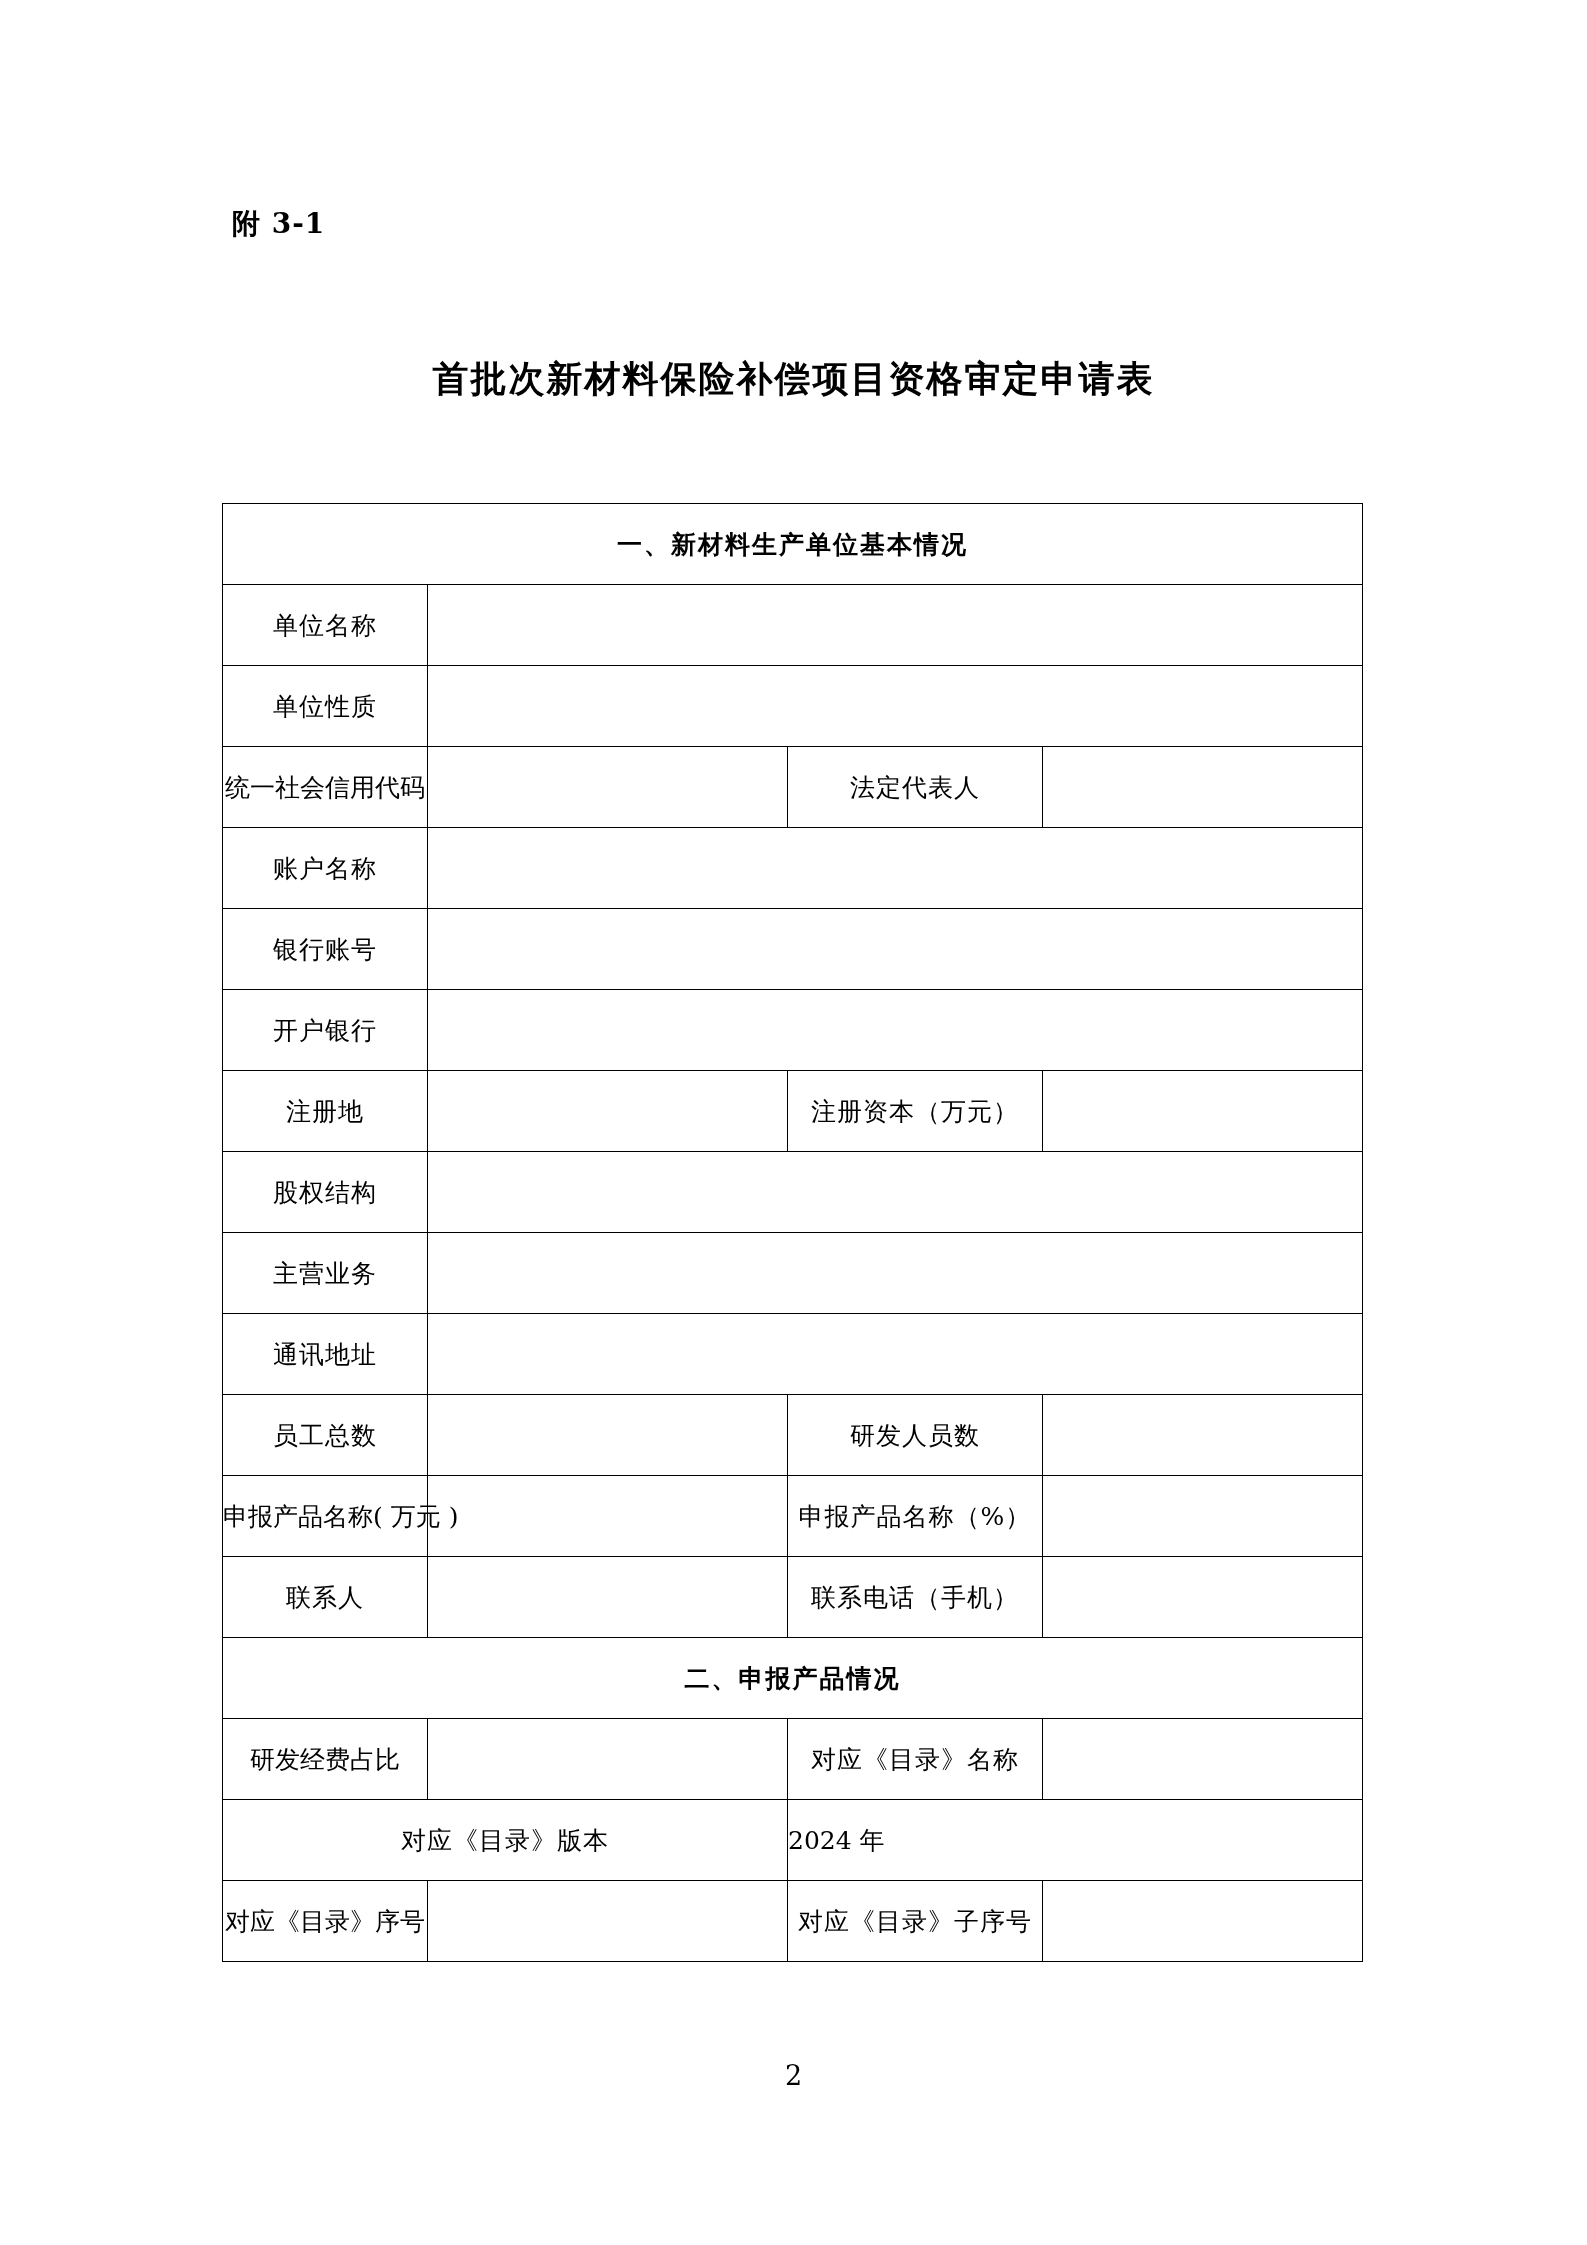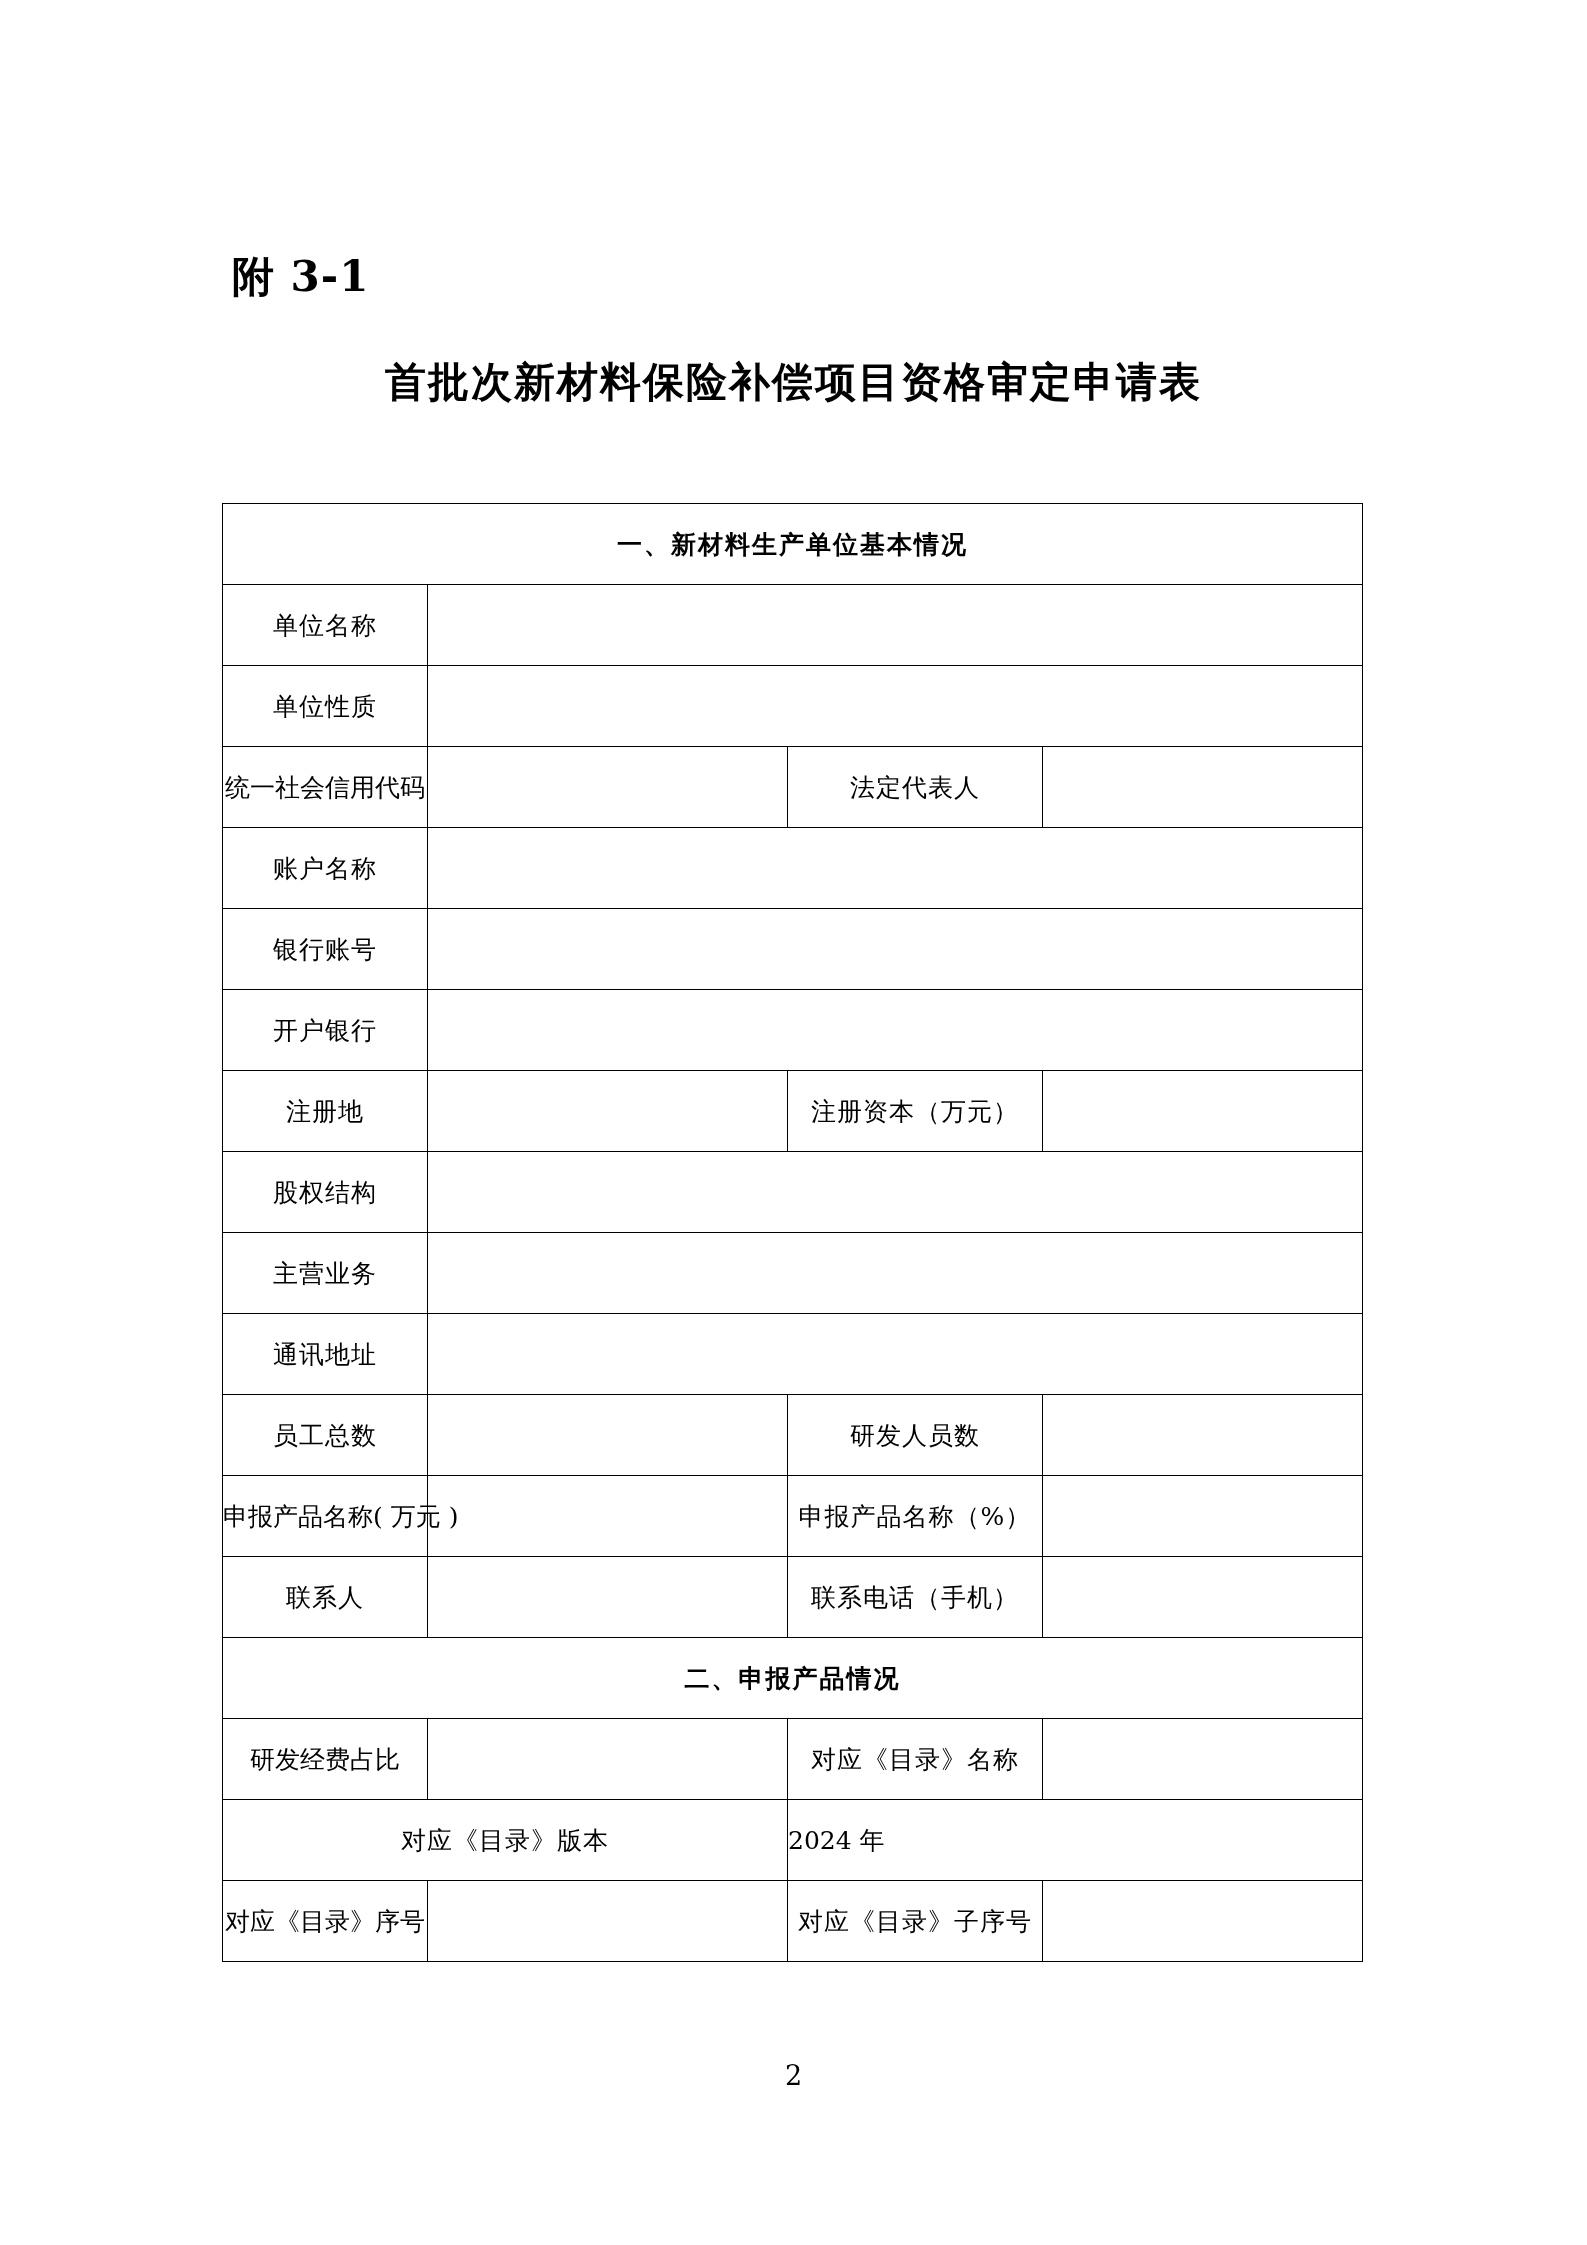--- a/index.html
+++ b/index.html
@@ -18,33 +18,32 @@
     position: relative;
     width: 1587px;
     height: 2245px;
     box-sizing: border-box;
     padding: 0;
   }
   .doc-tag {
     position: absolute;
     left: 232px;
     top: 205px;
-    font-size: 42px;
+    font-size: 28px;
     font-weight: bold;
     letter-spacing: 1px;
     font-family: "DejaVu Serif", "Liberation Serif", serif;
-    margin-top: 44px;
   }
   .doc-title {
     position: absolute;
     left: 0;
     right: 0;
     top: 355px;
     text-align: center;
-    font-size: 41px;
+    font-size: 36px;
     font-weight: bold;
     letter-spacing: 2px;
     font-family: "DejaVu Serif", "Liberation Serif", serif;
   }
   .table-wrap {
     position: absolute;
     left: 222px;
     top: 503px;
     width: 1140px;
   }

